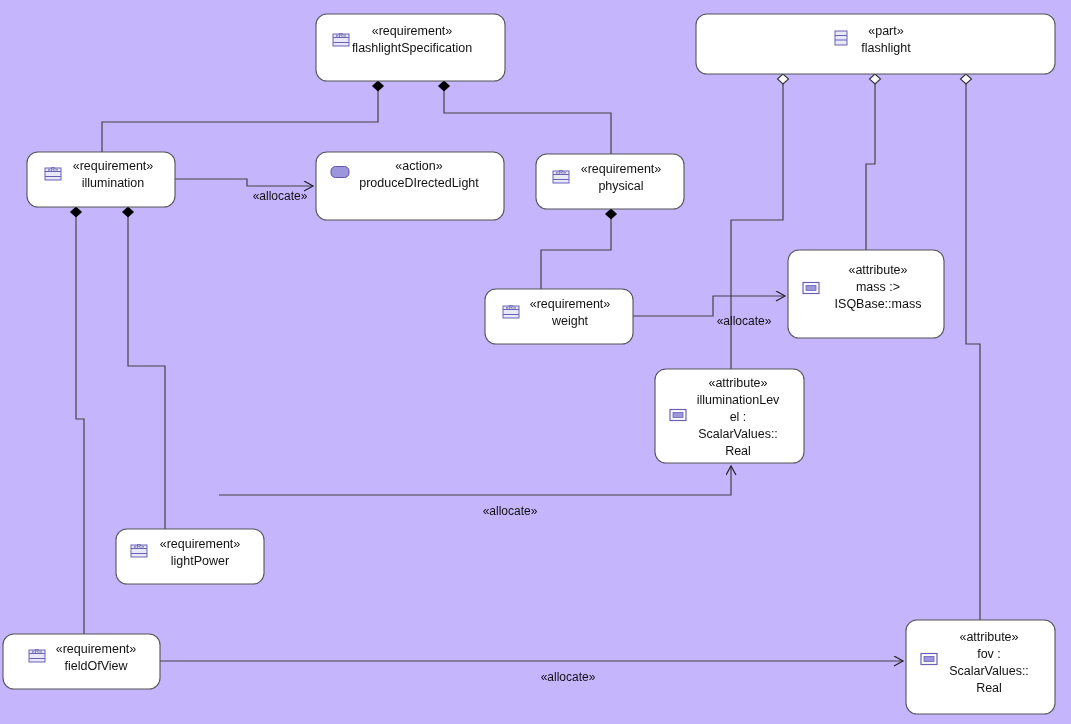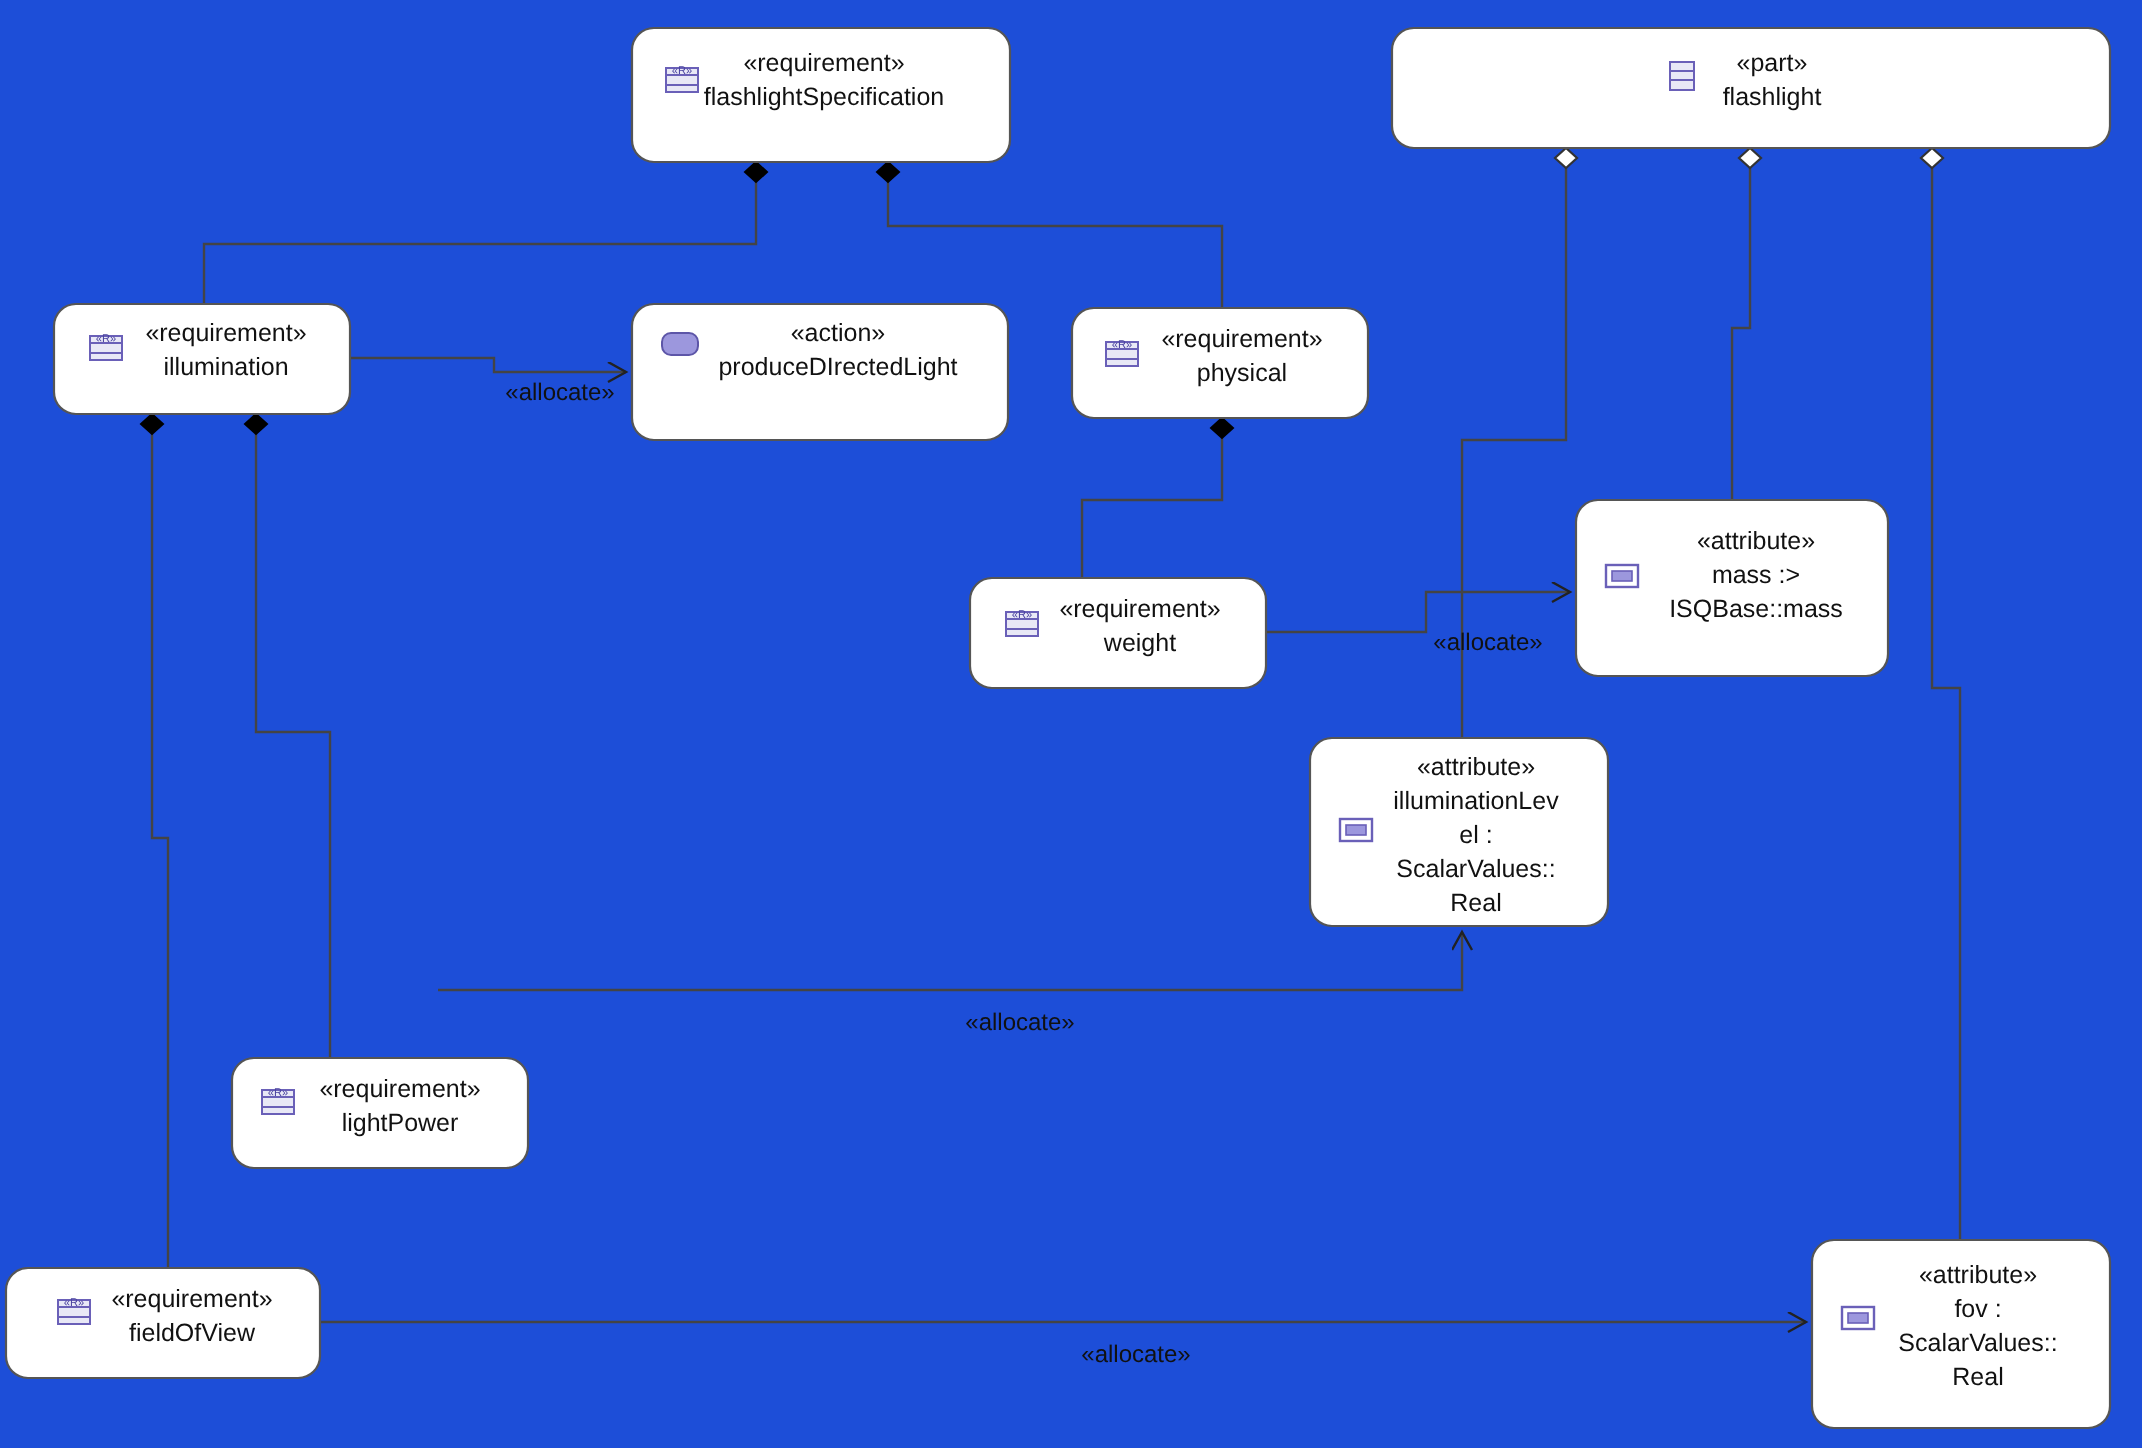--- a/index.html
+++ b/index.html
@@ -7,21 +7,21 @@
     padding: 0;
     background: #ffffff;
   }
   body {
     font-family: "Liberation Sans", sans-serif;
   }
   #canvas {
     position: relative;
     width: 1071px;
     height: 724px;
-    background: #1d4ed8;
+    background: #c4b5fd;
     overflow: hidden;
   }
   svg#diagram {
     position: absolute;
     top: 0;
     left: 0;
     width: 1071px;
     height: 724px;
   }
   .node-rect {

